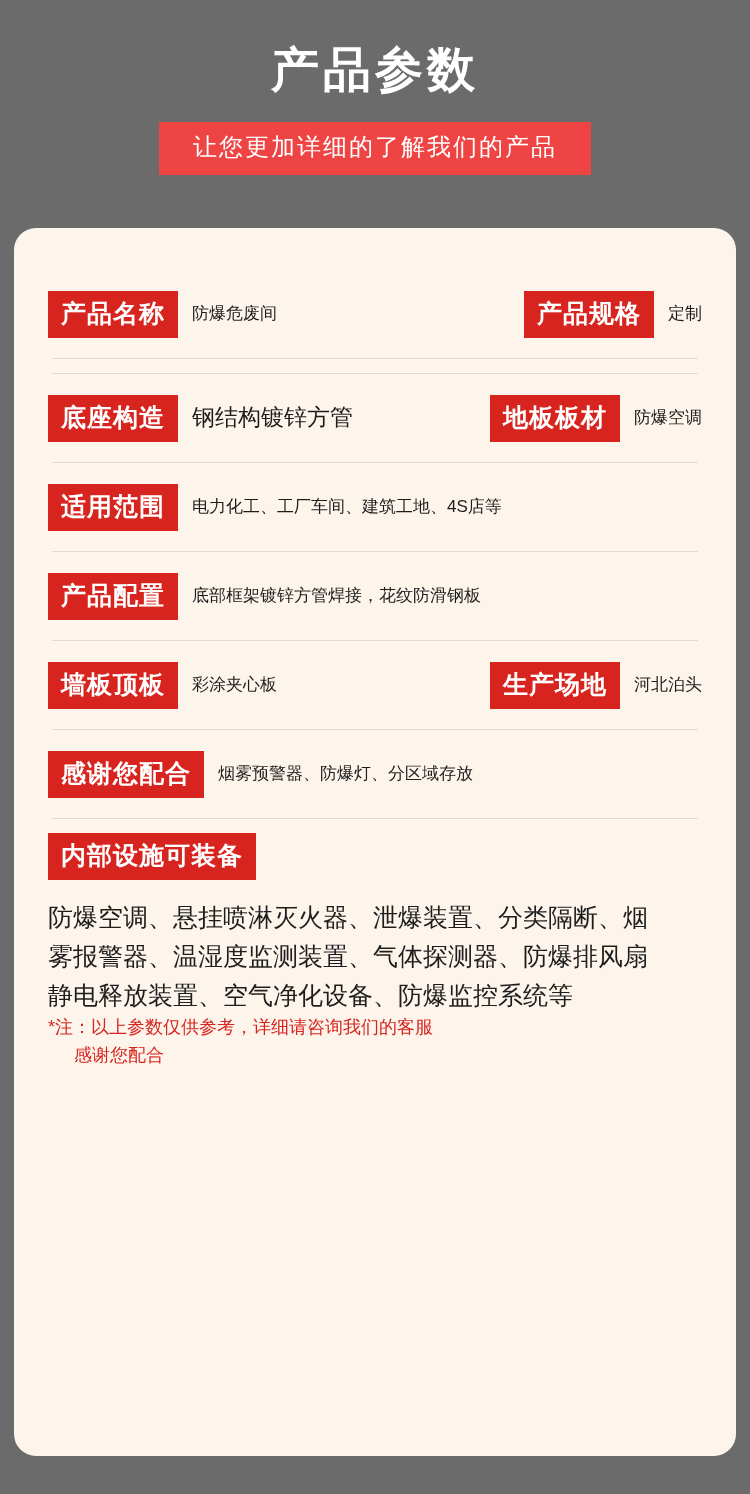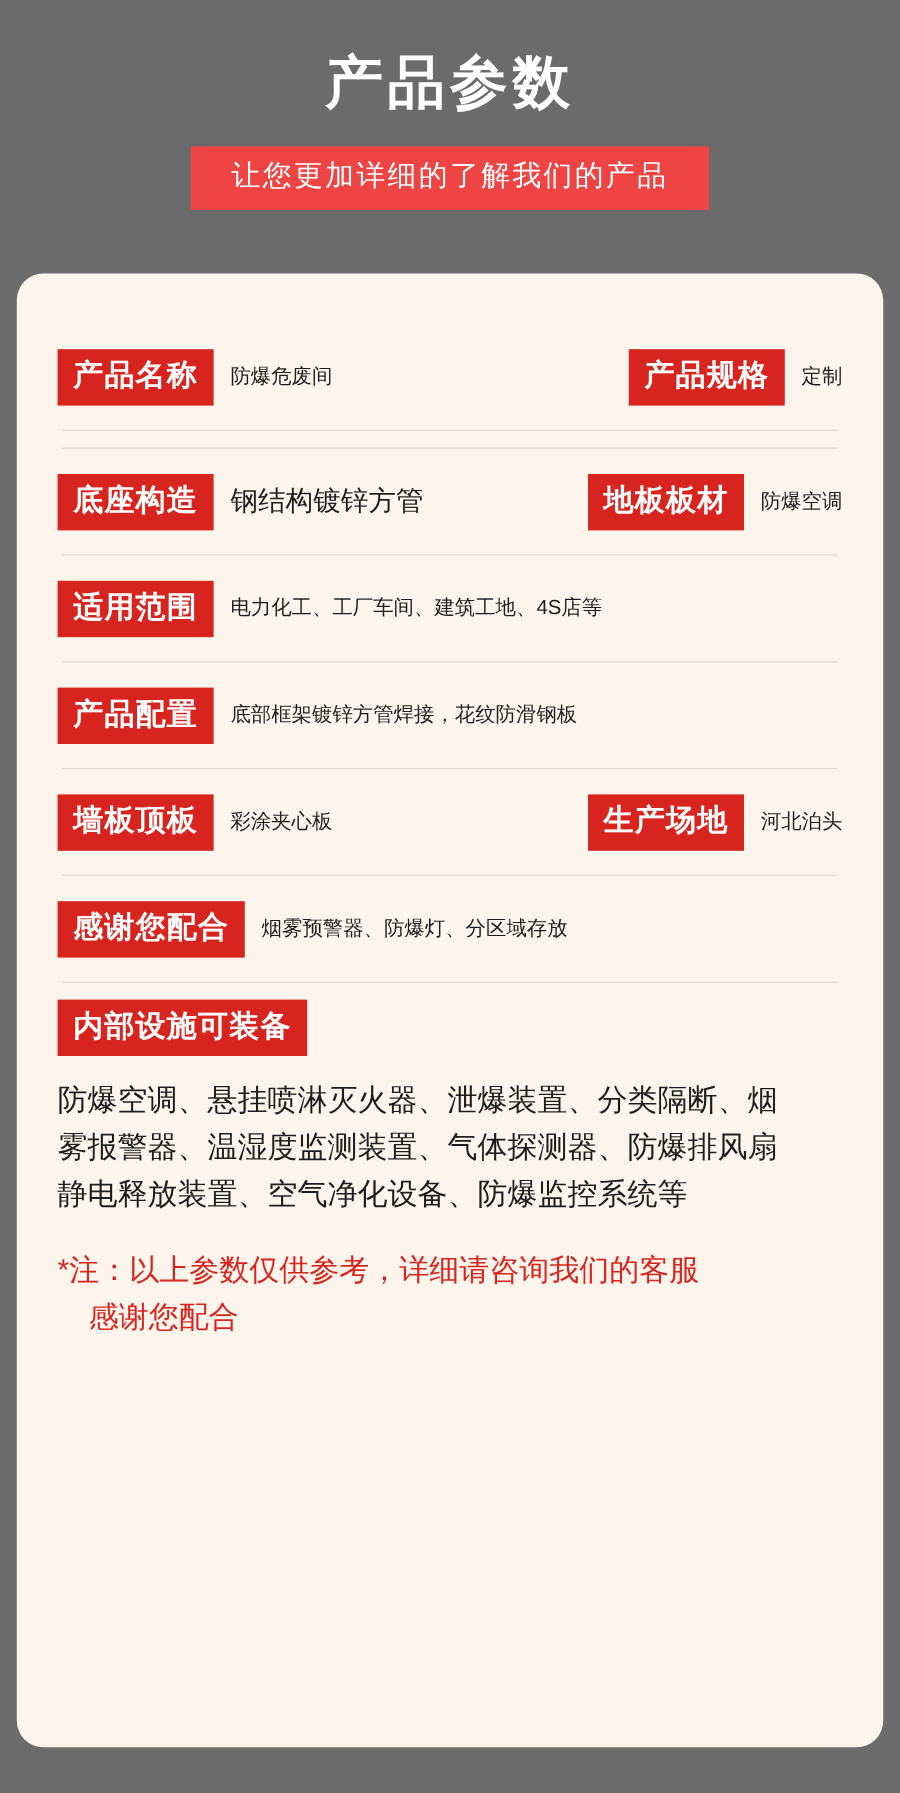--- a/index.html
+++ b/index.html
@@ -98,23 +98,22 @@
   
   .equip-tag-wrap { margin-top: 6px; display: flex; }
   .equip-body {
     margin-top: 18px;
     font-size: 25px;
     line-height: 1.55;
     color: #1d1d1d;
     letter-spacing: 0px;
   }
   .note {
-    margin-top: 26px;
     color: #d8241e;
-    font-size: 25px;
+    font-size: 18px;
     line-height: 1.55;
   }
   .note-line2 { padding-left: 26px; }
 </style>
 </head>
 <body>
 
 <div class="page">
 
   <div class="header">

